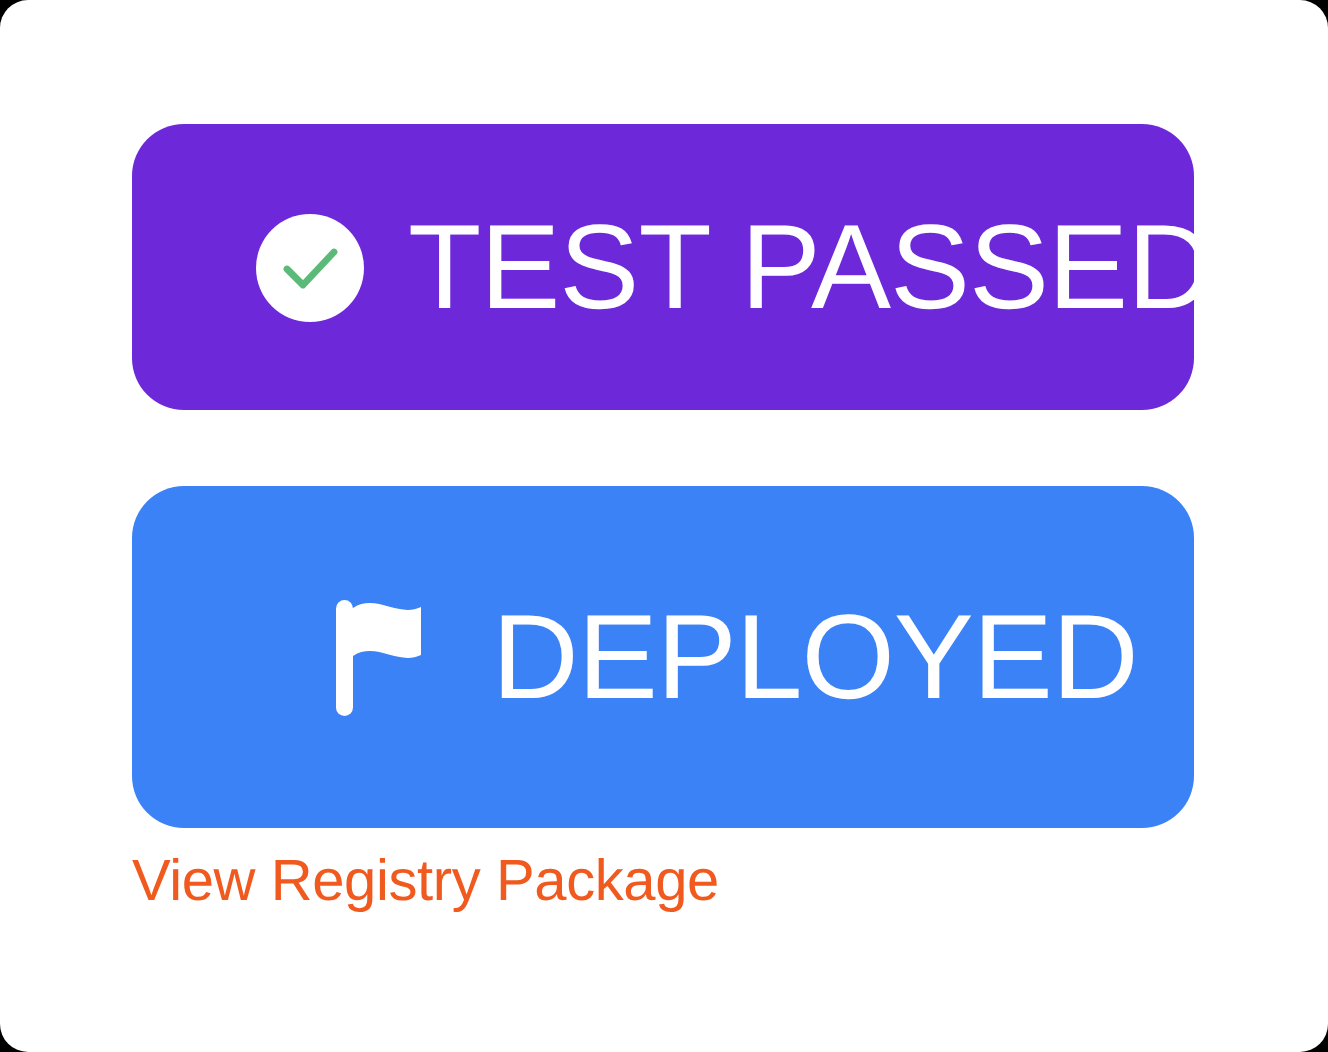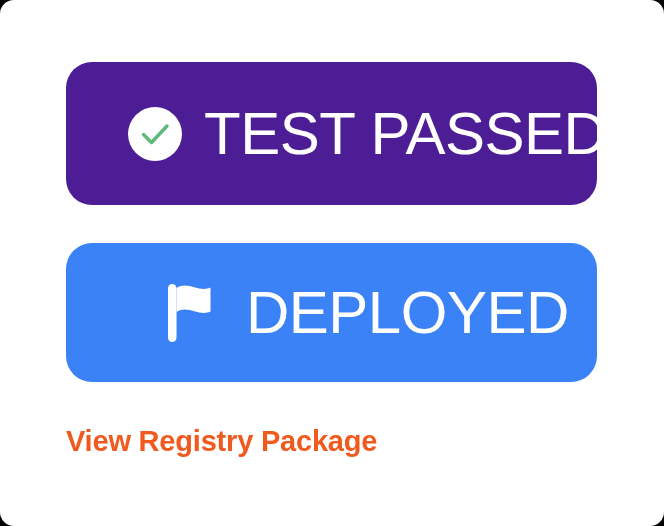--- a/index.html
+++ b/index.html
@@ -29,26 +29,26 @@
     left: 66px;
     width: 531px;
     display: flex;
     align-items: center;
     box-sizing: border-box;
     border-radius: 26px;
   }
   .badge--test {
     top: 62px;
     height: 143px;
-    background: #4c1d95;
+    background: #6d28d9;
     padding-left: 62px;
   }
   .badge--deployed {
     top: 243px;
-    height: 139px;
+    height: 171px;
     background: #3b82f6;
     padding-left: 100px;
   }
 
   .badge-icon {
     flex: 0 0 auto;
     display: block;
   }
   .badge--test .badge-icon {
     width: 54px;
@@ -78,21 +78,21 @@
     top: 421px;
     width: 531px;
     height: 40px;
   }
   .action-link {
     position: absolute;
     top: 0;
     color: #f05a1e;
     font-size: 29px;
     line-height: 40px;
-    font-weight: 700;
+    font-weight: 400;
     letter-spacing: -0.2px;
     white-space: nowrap;
     text-decoration: none;
     cursor: pointer;
     font-family: "Liberation Sans", sans-serif;
   }
   .action-link--registry { left: 0; }
   .action-link--deploy   { left: 428px; }
 </style>
 </head>

